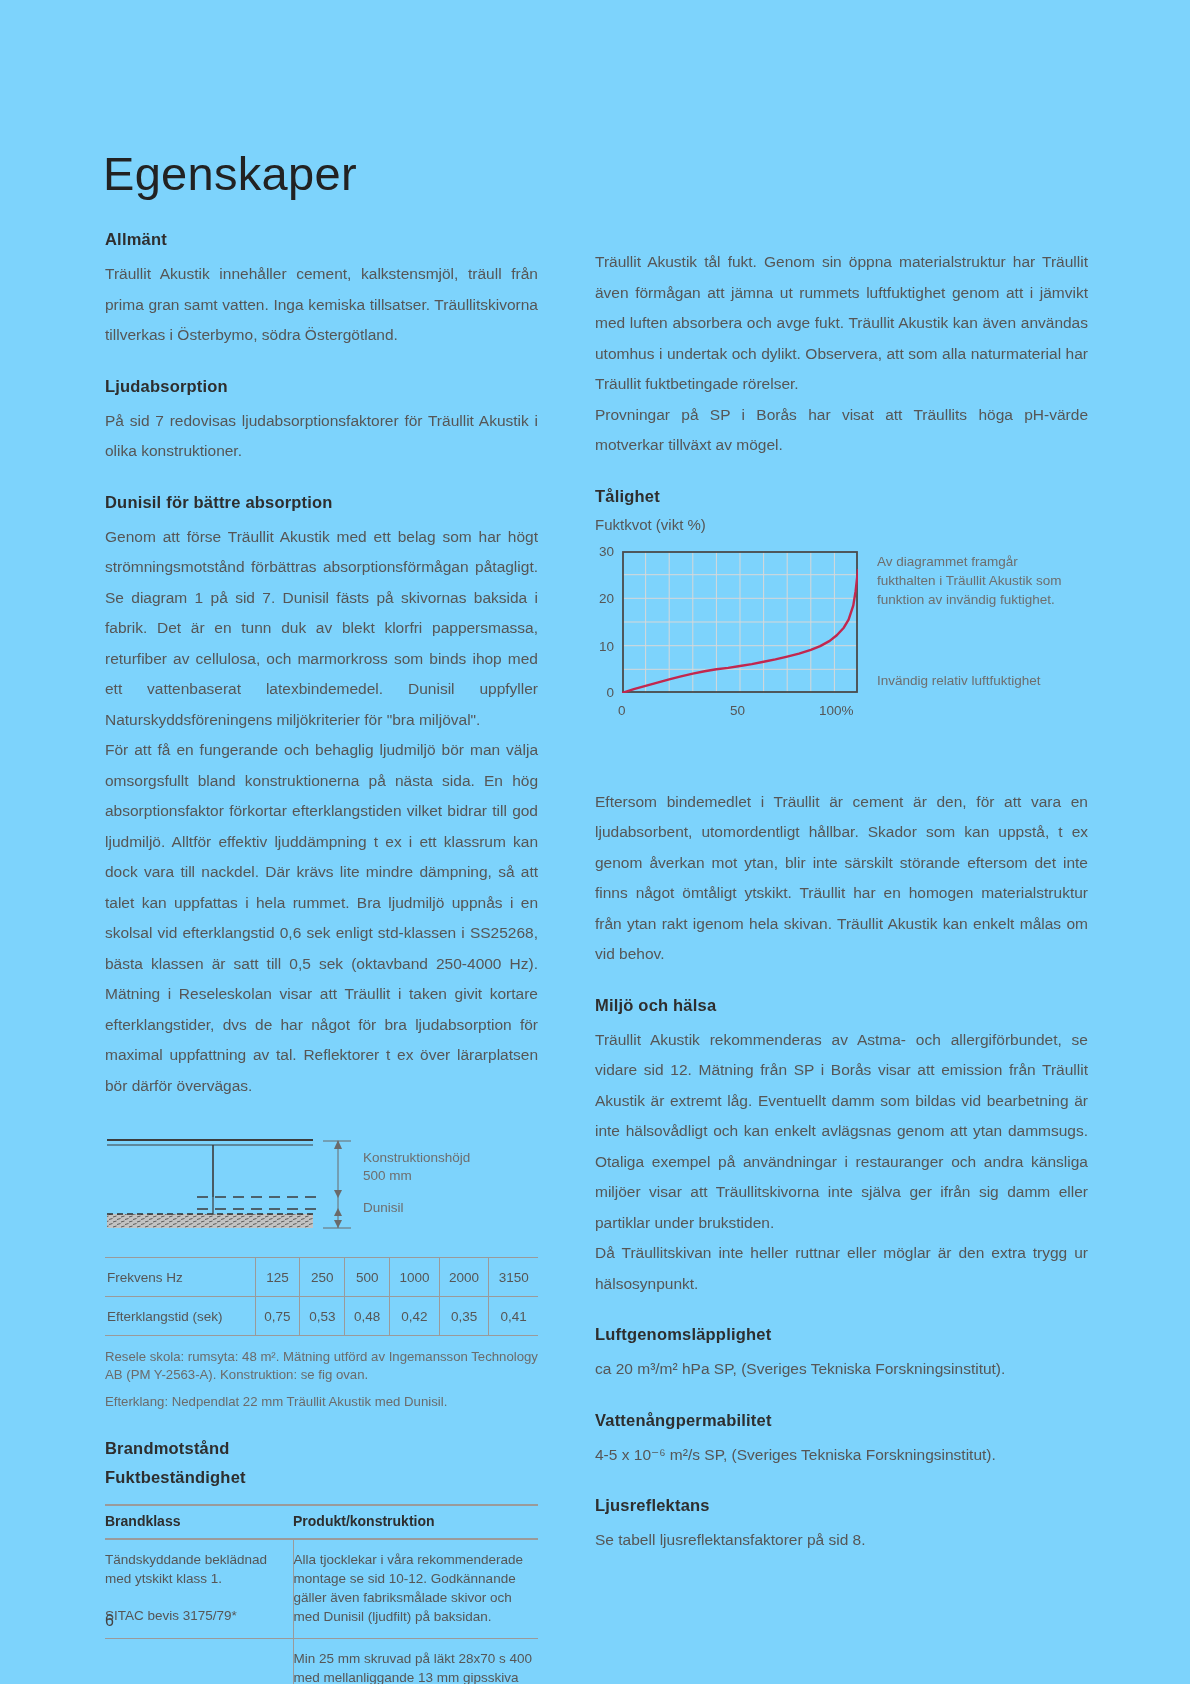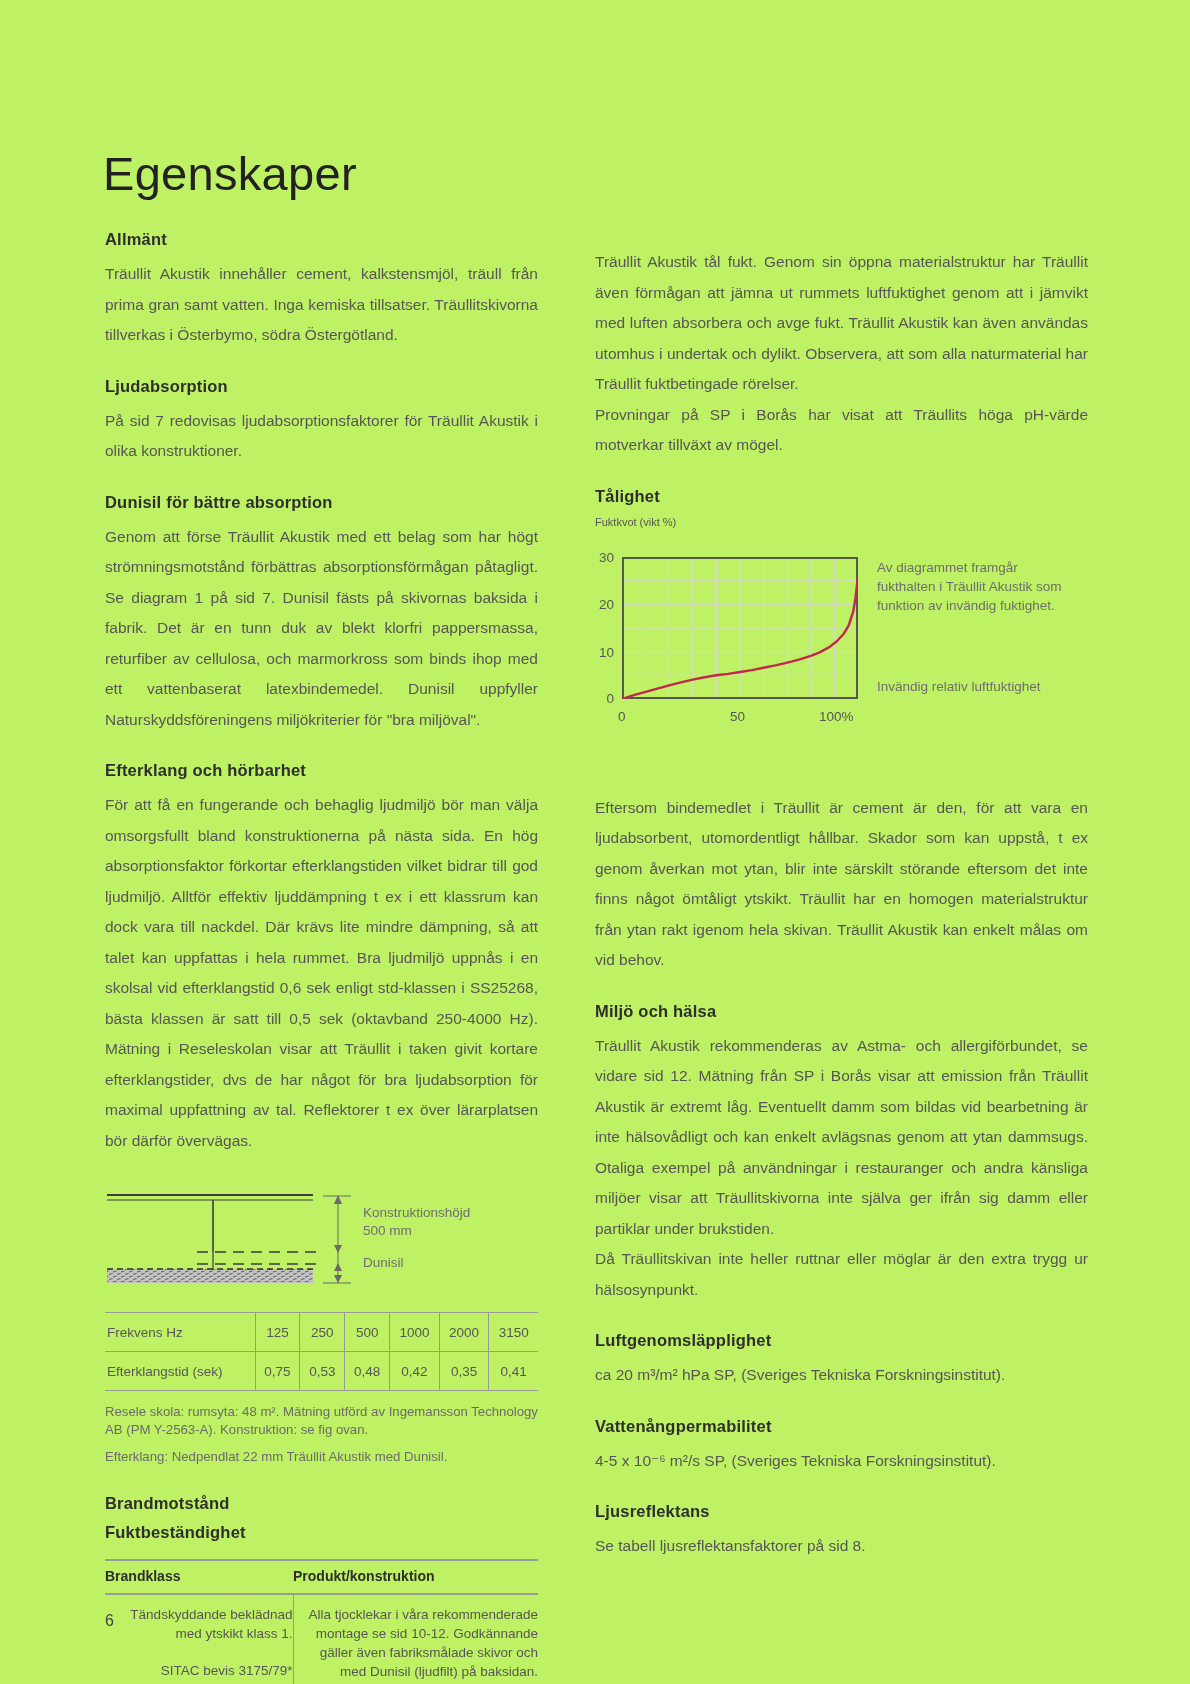--- a/index.html
+++ b/index.html
@@ -2,21 +2,21 @@
 <html lang="sv"><head>
 <meta charset="utf-8">
 <style>
   * { margin:0; padding:0; box-sizing:border-box; }
   html,body { background:#ffffff; }
   body {
     width:1190px; height:1684px; position:relative; overflow:hidden;
     font-family:"Liberation Sans","DejaVu Sans",sans-serif;
     color:#4f4f4f;
   }
-  .page { position:absolute; inset:0; background:#bef264; }
+  .page { position:absolute; inset:0; background:#7dd3fc; }
 
   .title {
     position:absolute; left:103px; top:146px;
     font-size:47px; font-weight:400; color:#222; letter-spacing:0.3px;
   }
 
   .col { position:absolute; }
   .col-left  { left:105px; top:230px; width:433px; }
   .col-right { left:595px; top:247px; width:493px; }
 
@@ -62,29 +62,29 @@
   h2.h-brand2 { margin:10px 0 17px 0; }
   table.brand {
     width:100%; border-collapse:collapse; margin-top:6px;
     border-top:2px solid #9a9a9a; font-size:13.5px; color:#565656;
   }
   table.brand td { vertical-align:top; text-align:left; }
   table.brand tr.bh td {
     font-weight:bold; color:#2e2e2e; font-size:14px;
     padding:7px 0 9px 0; border-bottom:2px solid #9a9a9a;
   }
-  table.brand tr.bd td { padding:10px 0 12px 0; line-height:19px;text-align:right; }
+  table.brand tr.bd td { padding:10px 0 12px 0; line-height:19px; }
   table.brand td.prod { border-left:1.5px solid #9a9a9a; padding-left:14px; width:245px; }
   table.brand tr.bd.sep td { border-bottom:1.5px solid #9a9a9a; }
   table.brand tr.bd:last-child td { border-bottom:2px solid #9a9a9a; }
   .bevis { margin-top:18px; }
 
   
   .chart { margin-top:4px; position:relative; }
-  .chart-title { font-size:11px; color:#565656; margin-bottom:29px; }
+  .chart-title { font-size:15px; color:#565656; margin-bottom:18px; }
   .chart-area { position:relative; height:190px;margin-top:9px; }
   .yticks { position:absolute; left:0; top:0; width:26px; height:142px; }
   .yticks span {
     position:absolute; right:7px; font-size:13.5px; color:#565656;
   }
   .plotwrap { position:absolute; left:27px; top:0; width:236px; }
   .xticks { position:relative; height:22px; }
   .xticks span { position:absolute; top:6px; font-size:13.5px; color:#565656; }
   .chart-note {
     position:absolute; left:282px; top:1px; width:200px;
@@ -112,21 +112,20 @@
 
     <h2>Allmänt</h2>
     <p class="body">Träullit Akustik innehåller cement, kalkstensmjöl, träull från prima gran samt vatten. Inga kemiska tillsatser. Träullitskivorna tillverkas i Österbymo, södra Östergötland.</p>
 
     <h2>Ljudabsorption</h2>
     <p class="body">På sid 7 redovisas ljudabsorptionsfaktorer för Träullit Akustik i olika konstruktioner.</p>
 
     <h2>Dunisil för bättre absorption</h2>
     <p class="body">Genom att förse Träullit Akustik med ett belag som har högt strömningsmotstånd förbättras absorptionsförmågan påtagligt. Se diagram 1 på sid 7. Dunisil fästs på skivornas baksida i fabrik. Det är en tunn duk av blekt klorfri pappersmassa, returfiber av cellulosa, och marmorkross som binds ihop med ett vattenbaserat latexbindemedel. Dunisil uppfyller Naturskyddsföreningens miljökriterier för "bra miljöval".</p>
 
-    <h2>Efterklang och hörbarhet</h2>
     <p class="body">För att få en fungerande och behaglig ljudmiljö bör man välja omsorgsfullt bland konstruktionerna på nästa sida. En hög absorptionsfaktor förkortar efterklangstiden vilket bidrar till god ljudmiljö. Alltför effektiv ljuddämpning t ex i ett klassrum kan dock vara till nackdel. Där krävs lite mindre dämpning, så att talet kan uppfattas i hela rummet. Bra ljudmiljö uppnås i en skolsal vid efterklangstid 0,6 sek enligt std-klassen i SS25268, bästa klassen är satt till 0,5 sek (oktavband 250-4000 Hz). Mätning i Reseleskolan visar att Träullit i taken givit kortare efterklangstider, dvs de har något för bra ljudabsorption för maximal uppfattning av tal. Reflektorer t ex över lärarplatsen bör därför övervägas.</p>
 
     <div class="diagram-block">
       <svg width="250" height="98">
         <defs>
           <pattern id="wool" width="8" height="5" patternUnits="userSpaceOnUse">
             <rect width="8" height="5" fill="#c3c3c3"></rect>
             <path d="M0 2 L3.5 1 M4 4.5 L7.5 3.5" stroke="#5a5a5a" stroke-width="1" fill="none"></path>
           </pattern>
         </defs>

